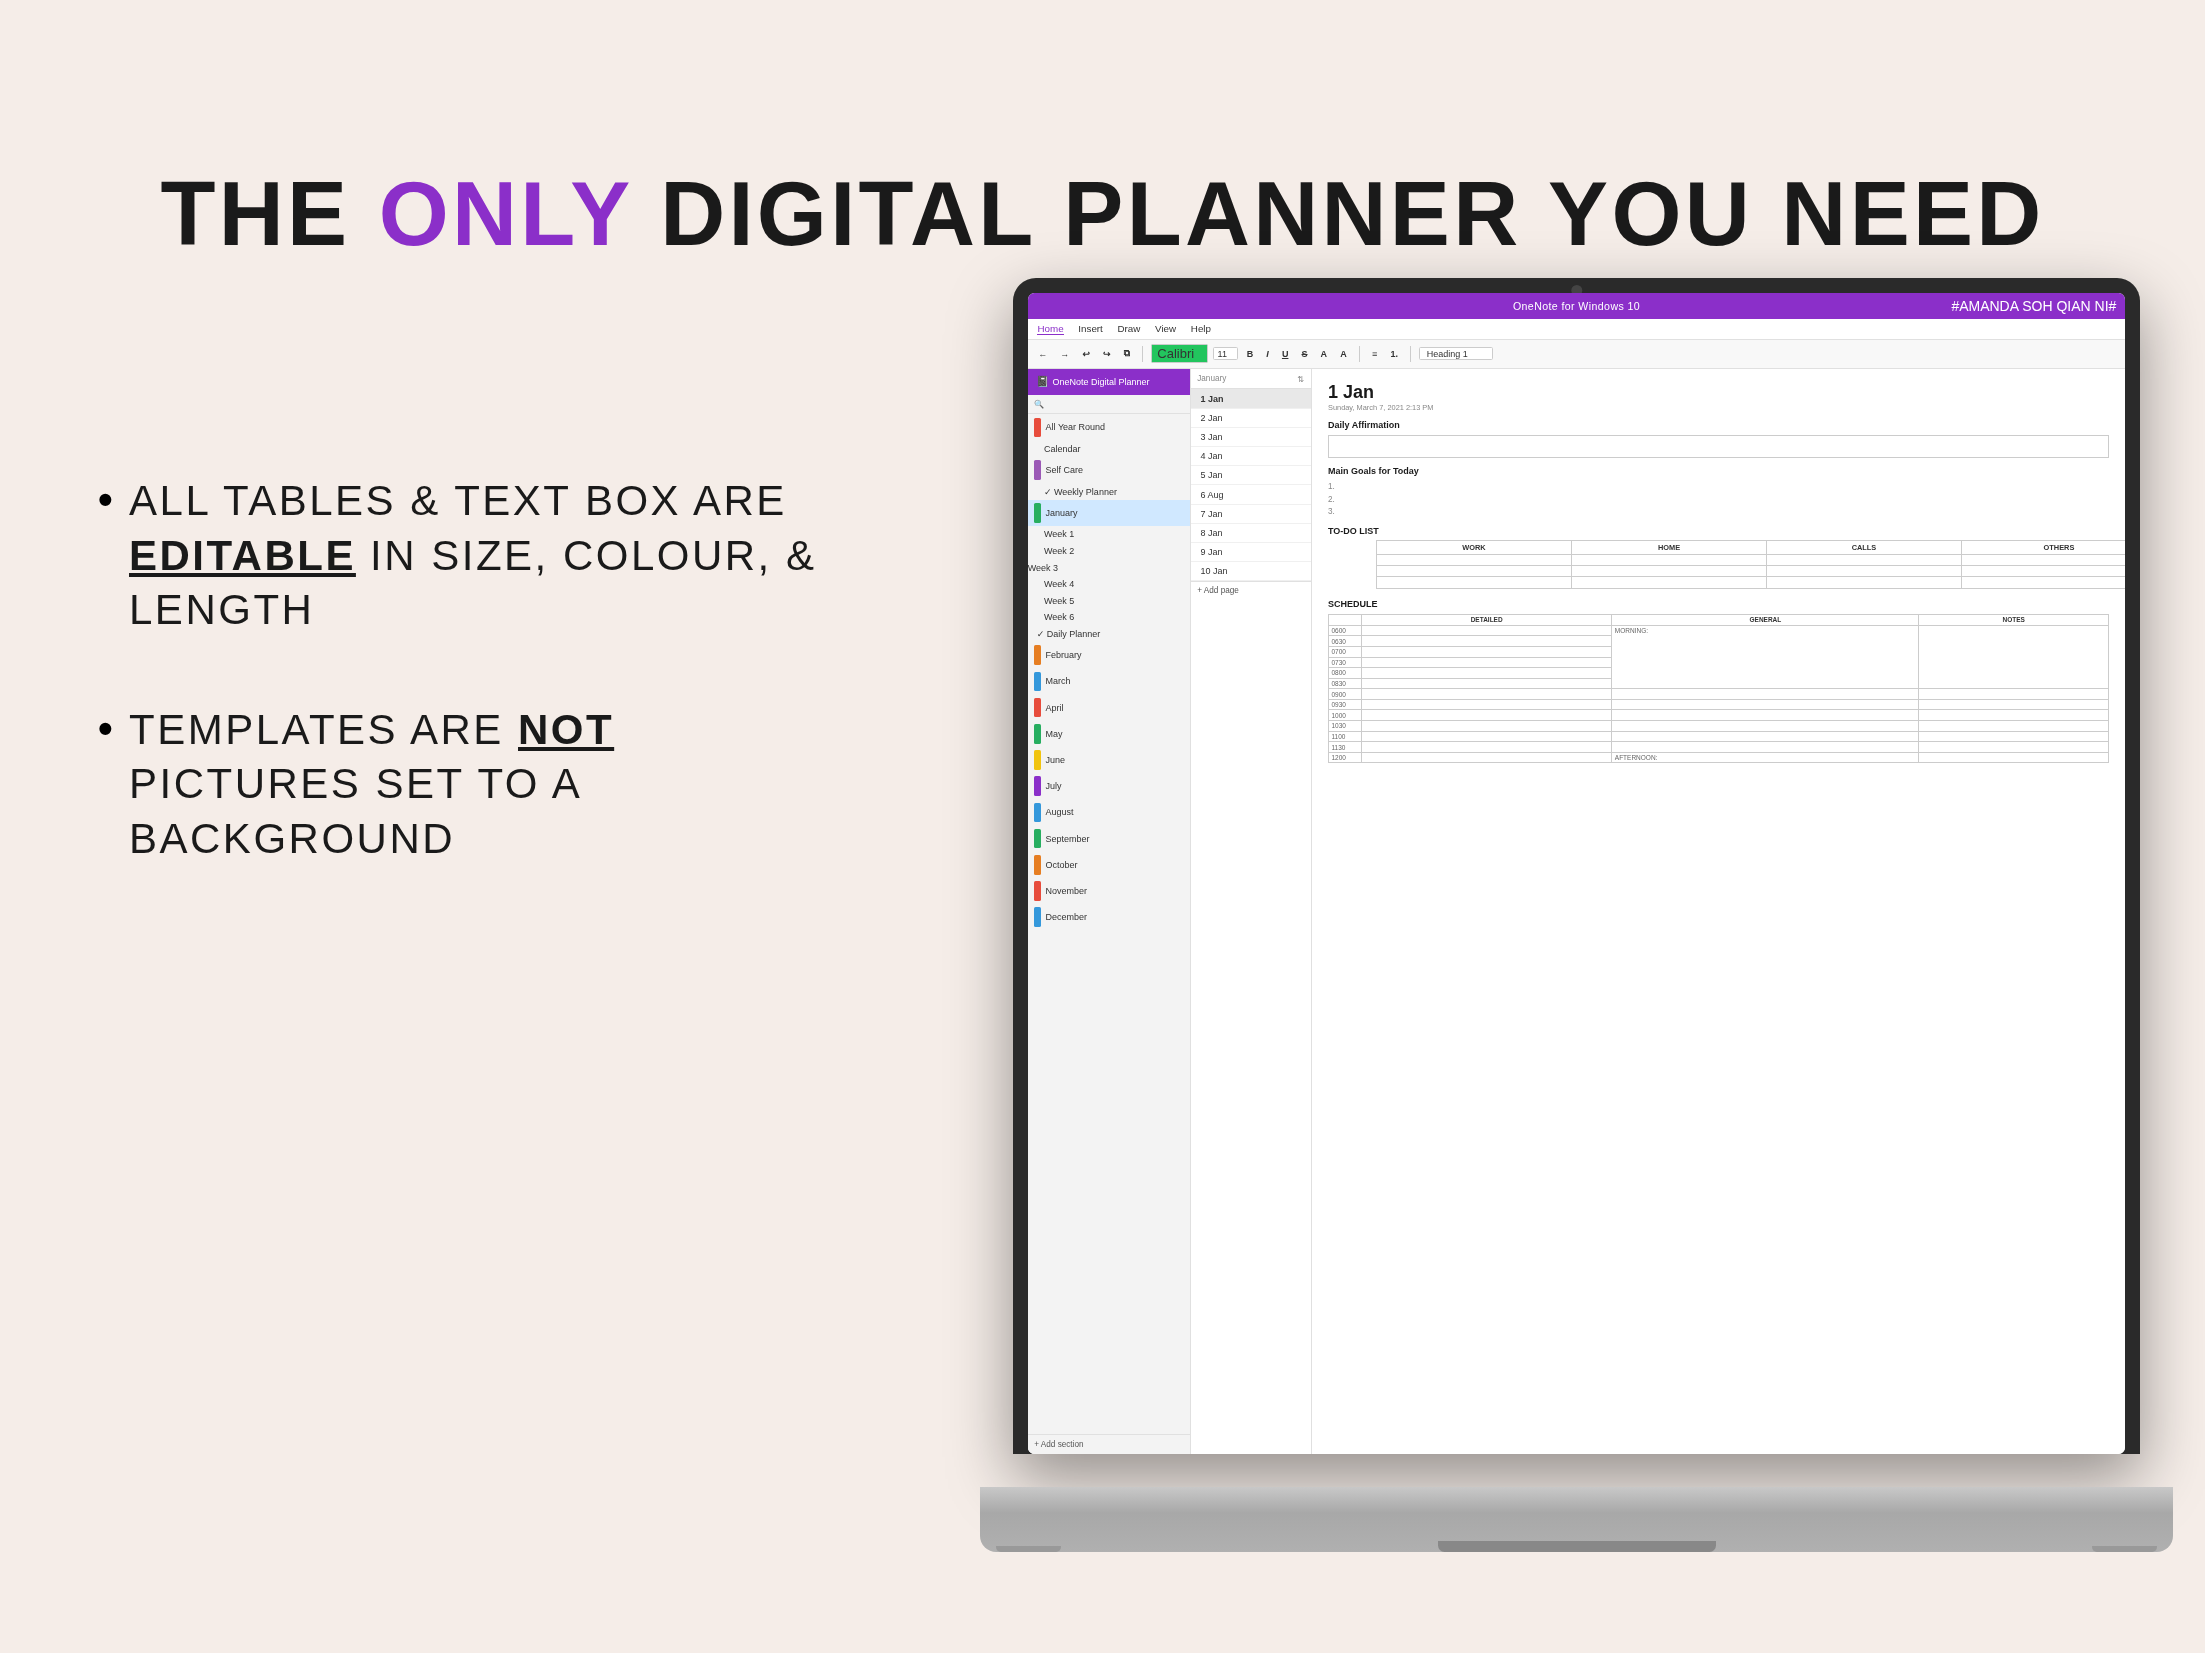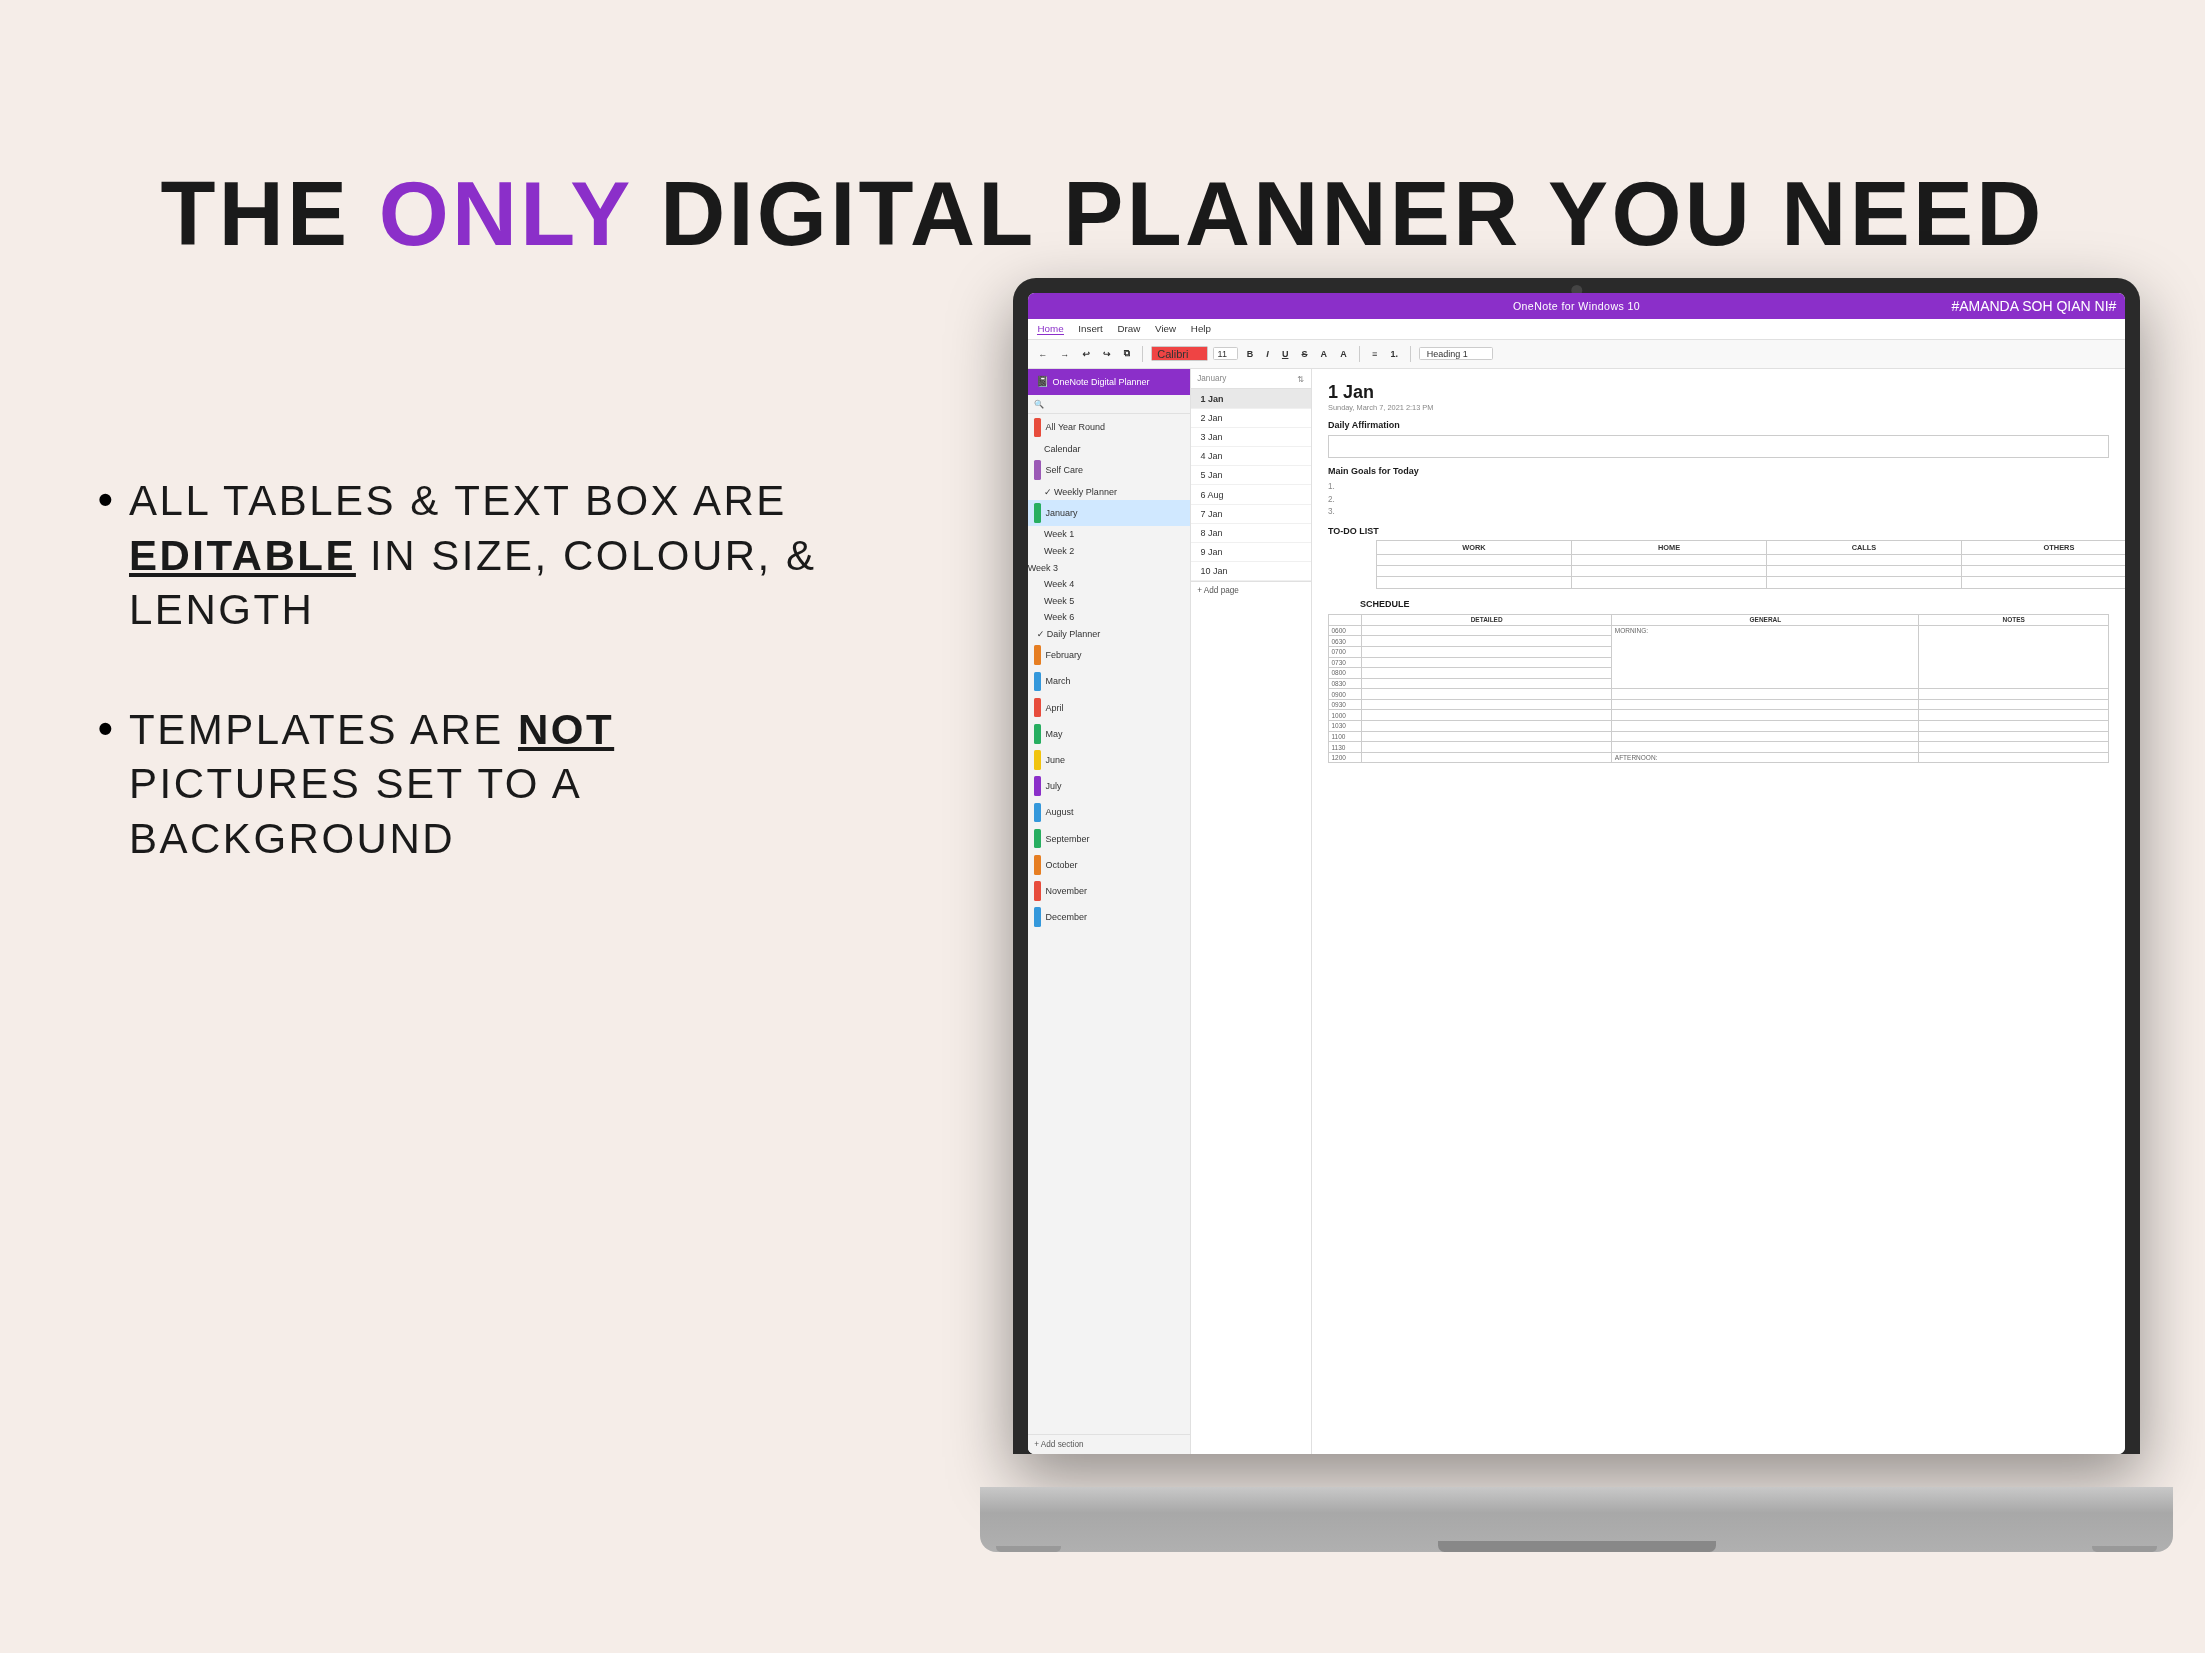--- a/index.html
+++ b/index.html
@@ -167,24 +167,24 @@
       font-weight: bold;
       color: #333;
     }
     .toolbar-divider {
       width: 0.8px;
       height: 16.3px;
       background: #ccc;
       margin: 0 3.3px;
     }
     .toolbar-font {
-      background: #ef4444;
+      background: #22c55e;
       border: 0.8px solid #ccc;
       padding: 0.8px 4.9px;
-      font-size: 11px;
+      font-size: 13px;
       border-radius: 1.6px;
       min-width: 57px;
     }
     .toolbar-size {
       background: #fff;
       border: 0.8px solid #ccc;
       padding: 0.8px 3.3px;
       font-size: 9px;
       border-radius: 1.6px;
       width: 24.5px;
@@ -363,21 +363,20 @@
     }
 
     .schedule-section {
       margin-top: 6.5px;
     }
     .schedule-heading {
       font-size: 9px;
       font-weight: bold;
       color: #1a1a1a;
       margin-bottom: 4.9px;
-      margin-left: 32px;
     }
     .schedule-table {
       width: 100%;
       border-collapse: collapse;
       font-size: 7.4px;
     }
     .schedule-table th {
       border: 0.8px solid #ccc;
       padding: 1.6px 3.3px;
       text-align: center;

